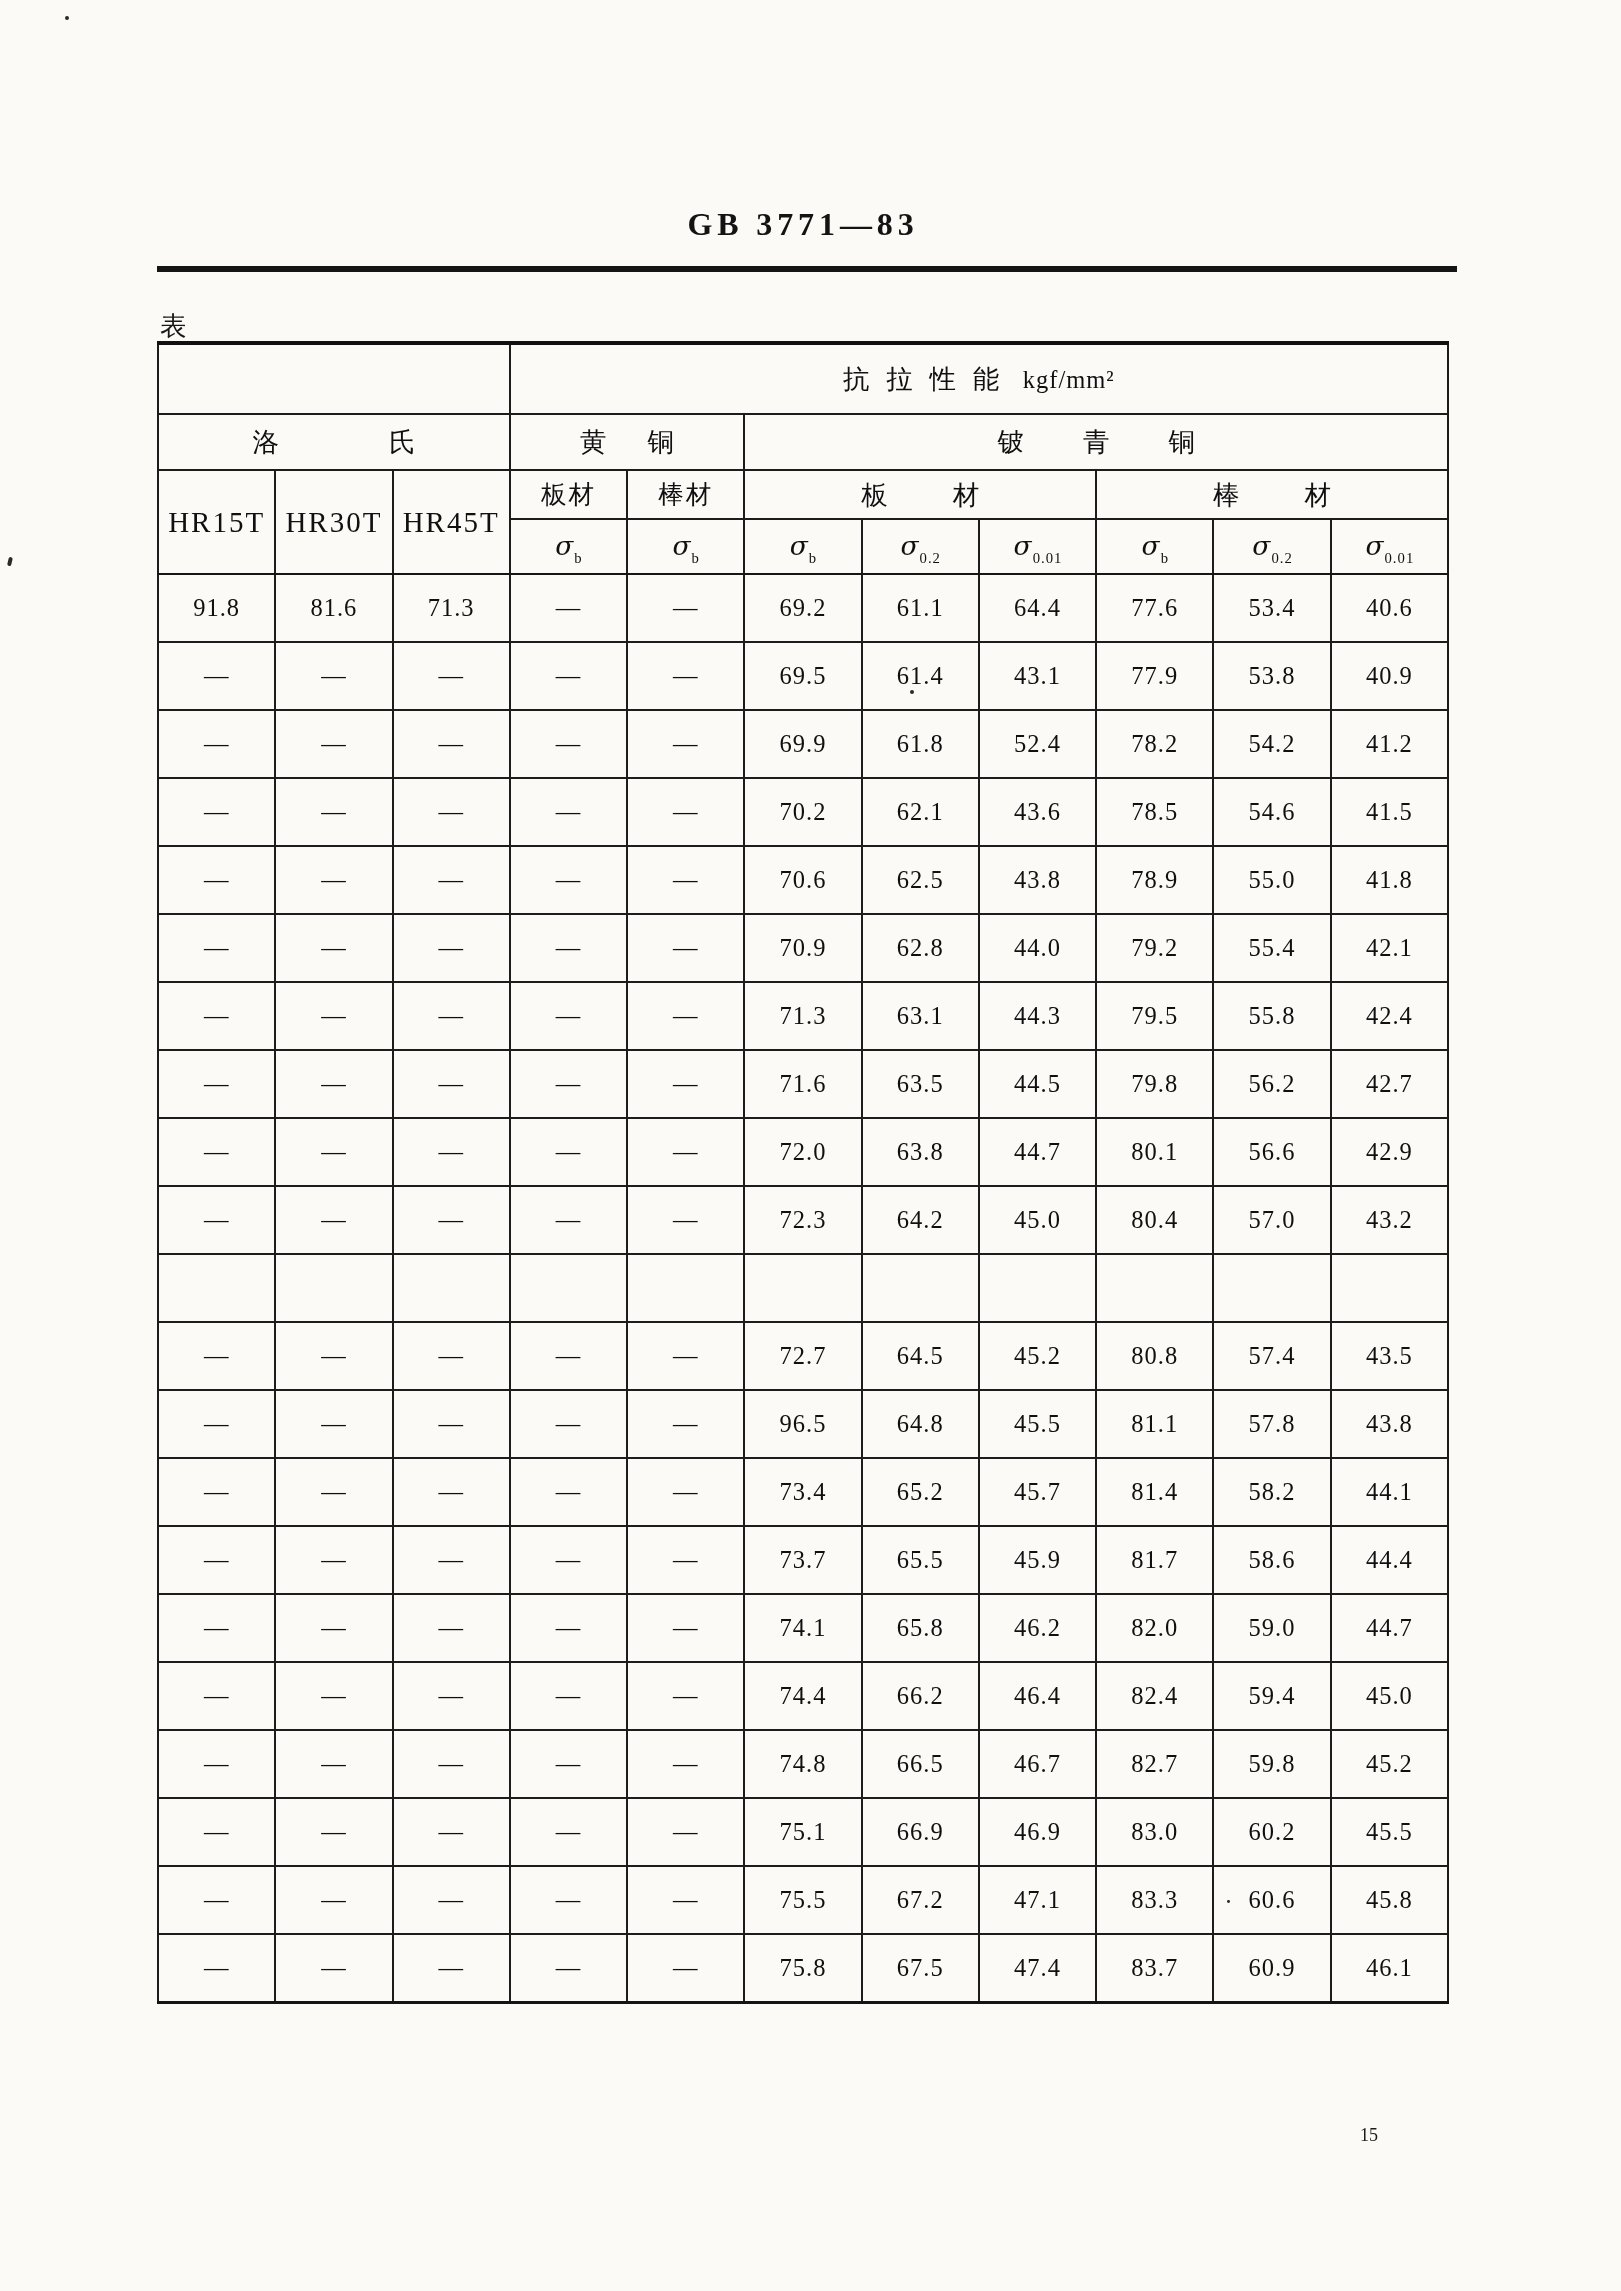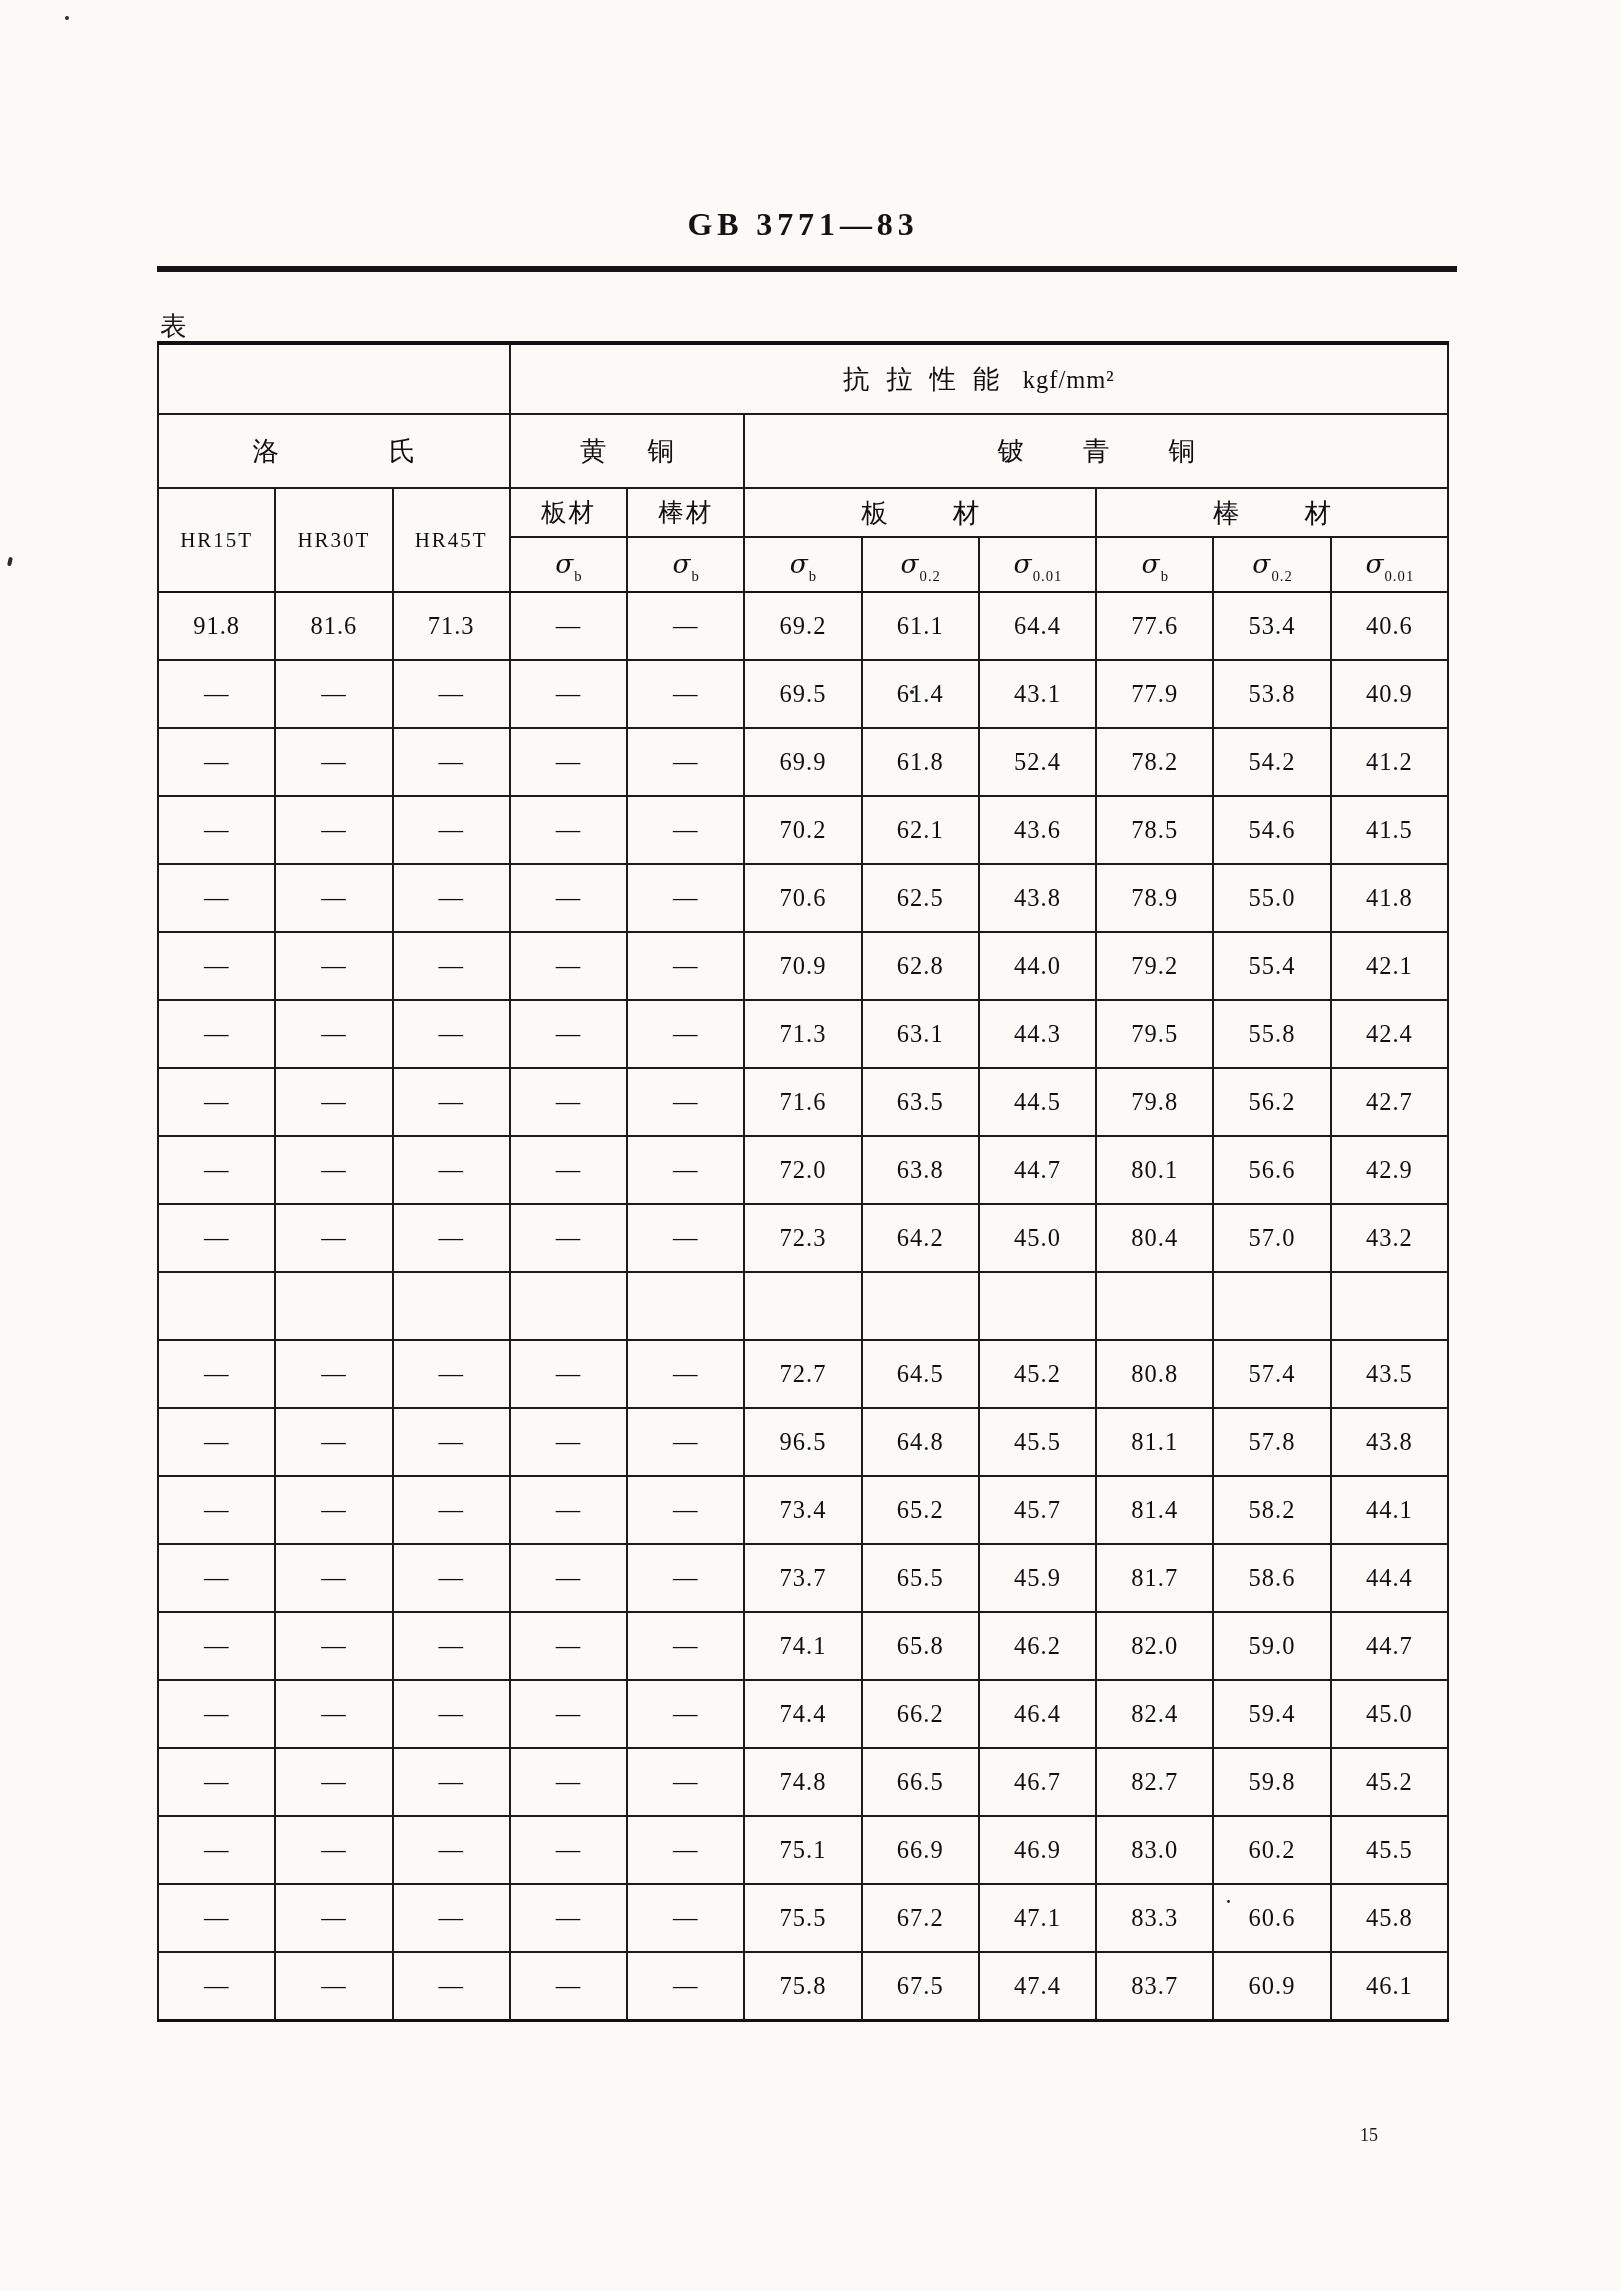--- a/index.html
+++ b/index.html
@@ -35,38 +35,38 @@
     border-left:2.9px solid #1b1b1b;
     border-right:2.9px solid #1b1b1b;
   }
   .conv th, .conv td {
     border:2px solid #1c1c1c;
     text-align:center; vertical-align:middle;
     padding:0; font-weight:normal;
     color:#101010;
   }
   .conv thead tr.hr1 { height:71px; }
-  .conv thead tr.hr2 { height:74px; }
+  .conv thead tr.hr2 { height:56px; }
   .conv thead tr.hr3 { height:49px; }
   .conv thead tr.hr4 { height:55px; }
   .conv thead tr.hr1 th { border-bottom-width:2.9px; }
   .conv thead tr.hr4 th, .conv thead th.hr-span { border-bottom:2.9px solid #161616; }
   .conv tbody tr { height:68px; }
   .conv tbody td {
     font-size:24.5px; letter-spacing:1px;
   }
   .cn { font-size:26.5px; }
   .ls { display:inline-block; white-space:nowrap; }
   .ls-rock   { letter-spacing:110px; margin-right:-110px; }
   .ls-brass  { letter-spacing:41px;  margin-right:-41px; }
   .ls-bronze { letter-spacing:59px;  margin-right:-59px; }
   .ls-mat    { letter-spacing:65px;  margin-right:-65px; }
   .ls-tens   { letter-spacing:16.7px;  margin-right:-16.7px; }
   .unit { font-size:24.5px; letter-spacing:1px; margin-left:23.5px; font-family:"Liberation Serif","DejaVu Serif",serif; }
-  .hr-col { font-size:21px; letter-spacing:2px; }
+  .hr-col { font-size:29px; letter-spacing:2px; }
   .mat-compact { font-size:25.5px; letter-spacing:2px; }
   .sig em { font-style:italic; font-size:26.5px; font-family:"DejaVu Serif","Liberation Serif",serif; }
   .sig sub { font-size:14.7px; letter-spacing:1px; position:relative; top:3.9px; left:1px; }
   .page-number {
     position:absolute; top:2125px; left:1360px;
     font-size:18px; color:#1a1a1a;
   }
   .speck { position:absolute; background:#2a2a2a; border-radius:50%; }
   .speck.s1 { left:65px;  top:15.7px;   width:3.9px; height:3.9px; }
   .speck.s2 { left:7.8px;   top:557px;  width:3.9px; height:8.8px; border-radius:2px; transform:rotate(14deg); }

